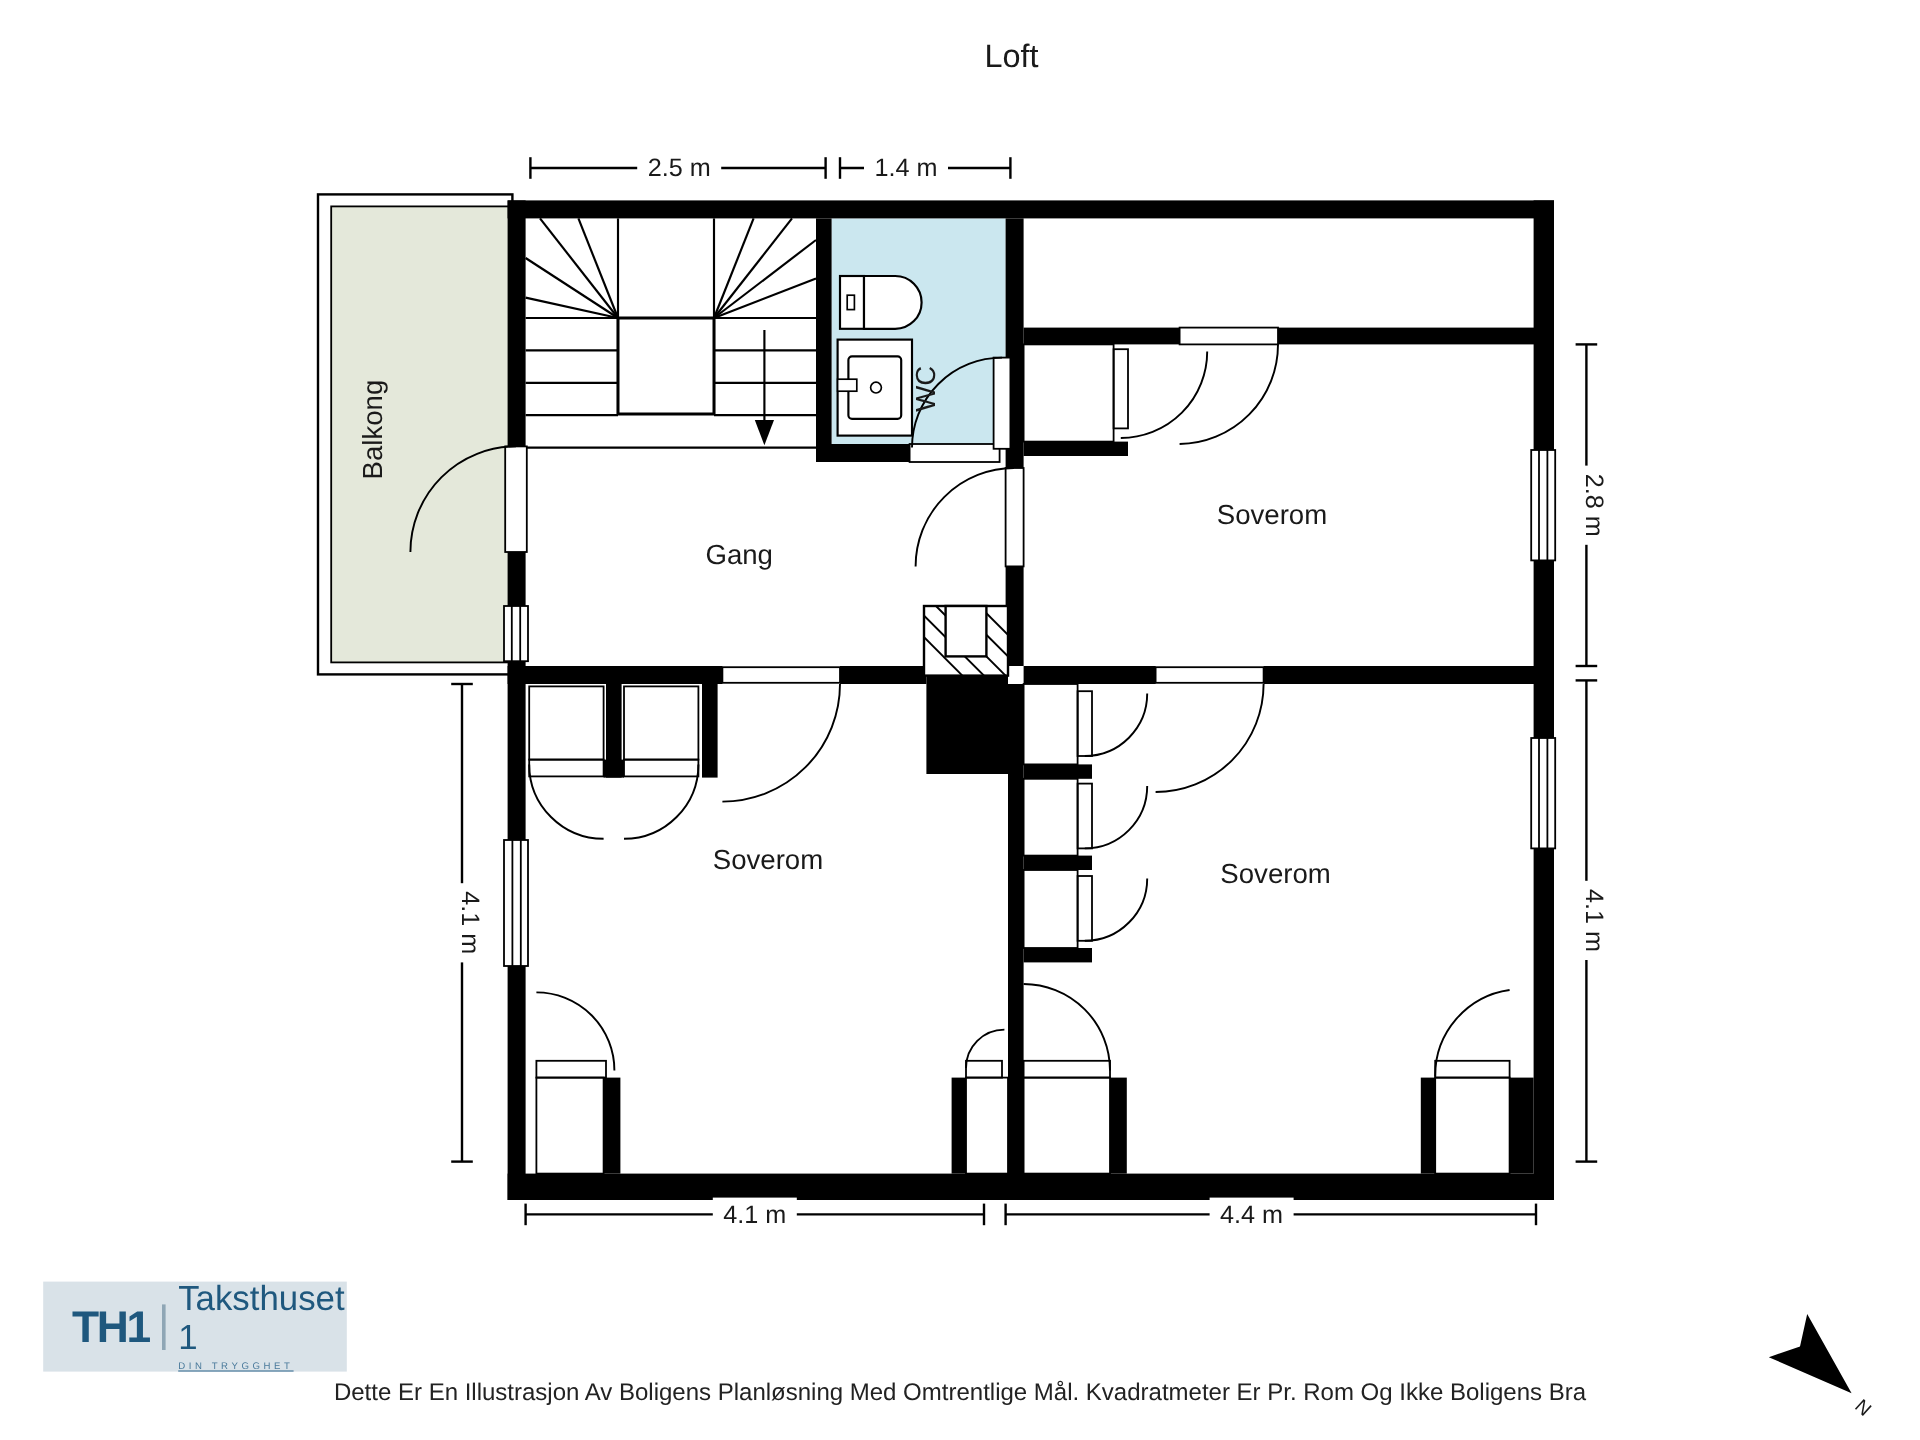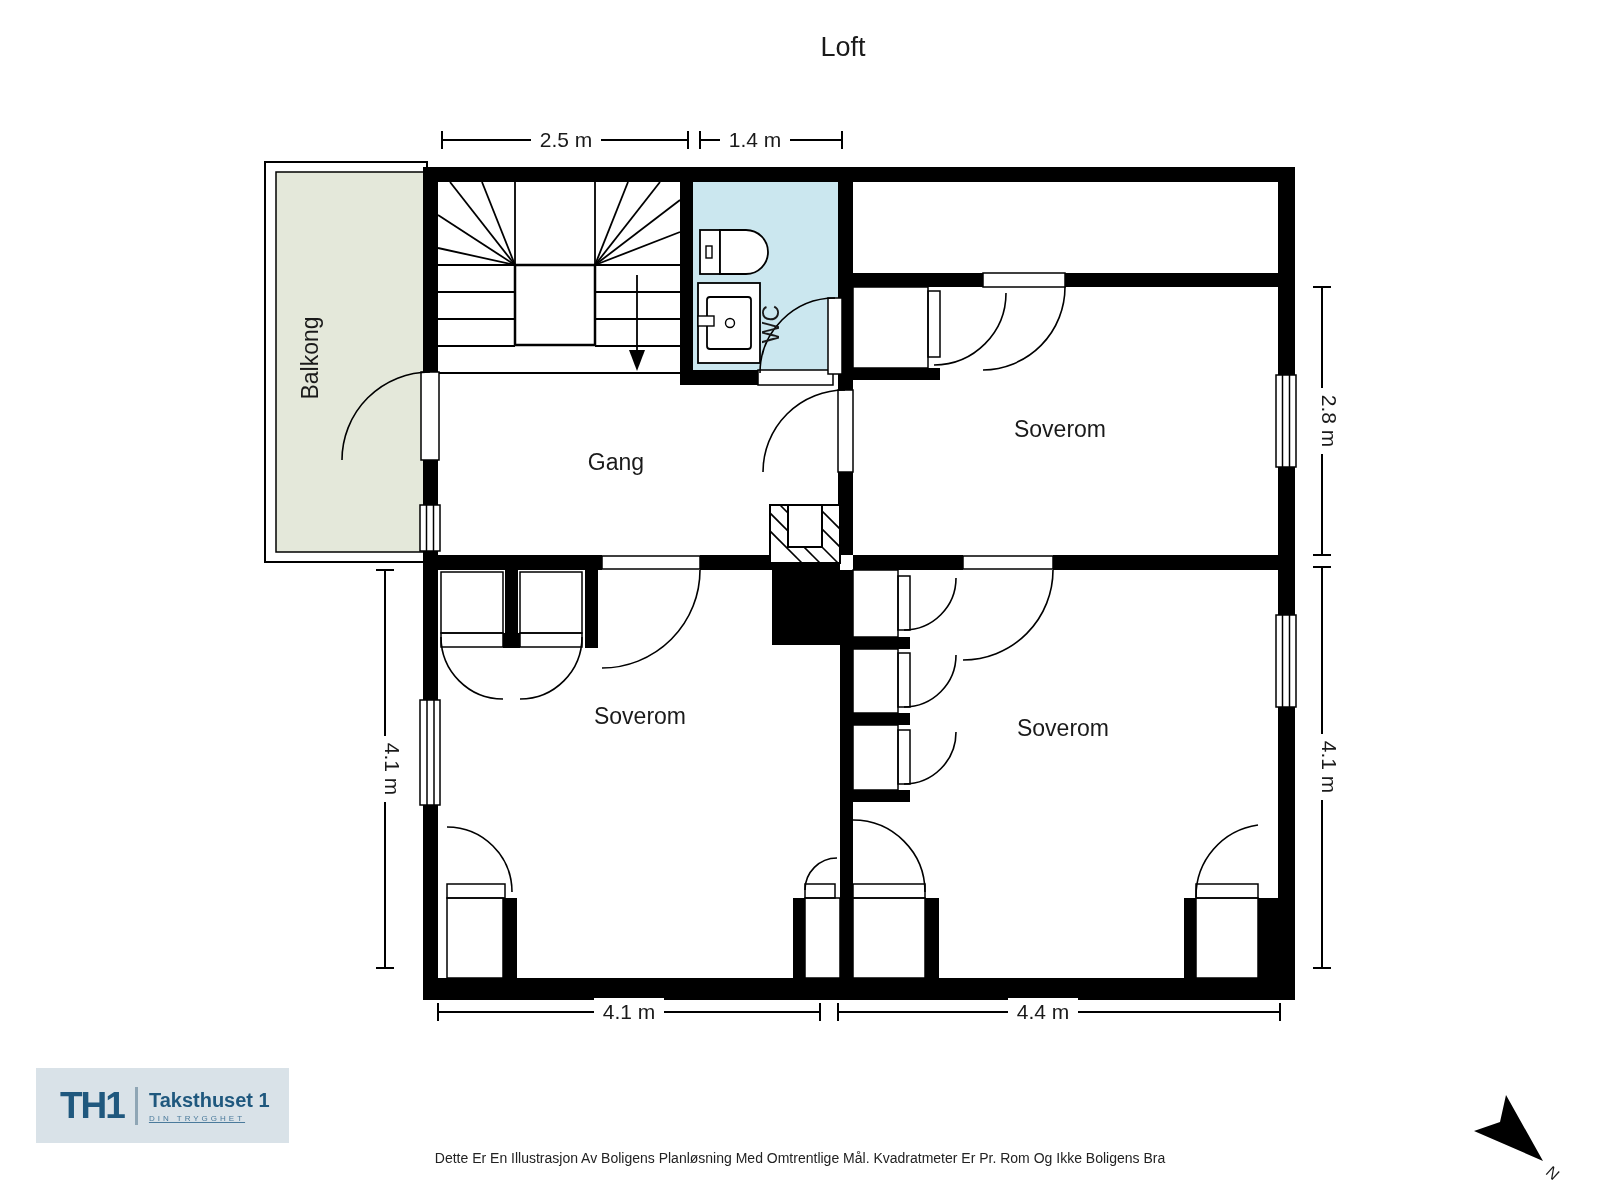--- a/index.html
+++ b/index.html
@@ -7,23 +7,23 @@
   svg text{font-family:"Liberation Sans",sans-serif;fill:#1a1a1a;}
   .room-label{font-size:23px;}
   .dim-label{font-size:21px;}
   .title-label{font-size:27px;}
   .compass-label{font-size:16px;}
   .logo{position:absolute;left:36px;top:1068px;width:253px;height:75px;background:#d9e2e8;
         display:flex;align-items:center;padding-left:24px;box-sizing:border-box;}
   .logo-monogram{font-size:37px;font-weight:bold;color:#1f587e;letter-spacing:-2px;line-height:1;}
   .logo-divider{width:3px;height:38px;background:#8fa6b5;margin:0 11px;}
   .logo-textcol{display:flex;flex-direction:column;}
-  .logo-name{font-size:20px;font-weight:bold;color:#1f587e;line-height:1.1;}
+  .logo-name{font-size:29px;font-weight:normal;color:#1f587e;line-height:1.1;}
   .logo-tagline{font-size:8px;letter-spacing:3px;color:#4a7a9b;margin-top:3px;text-decoration:underline;}
-  .disclaimer{position:absolute;left:0;right:0;top:1150px;text-align:center;font-size:14px;color:#222;}
+  .disclaimer{position:absolute;left:0;right:0;top:1150px;text-align:center;font-size:20px;color:#222;}
 </style>
 </head>
 <body>
 
 
 
 <svg width="1600" height="1200" viewBox="0 0 1600 1200" xmlns="http://www.w3.org/2000/svg">
 
   <text class="title-label" x="843" y="56" text-anchor="middle">Loft</text>
 

